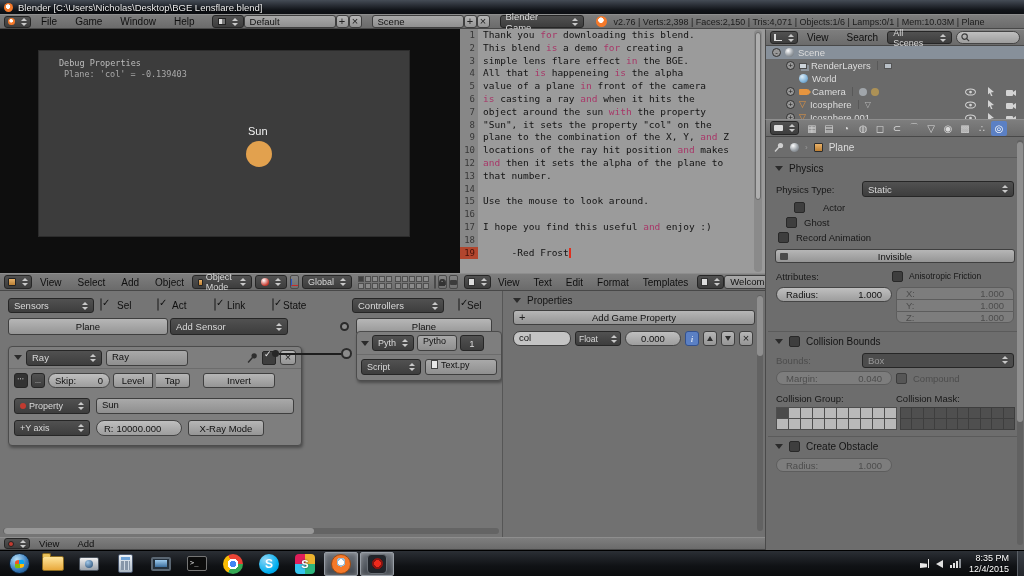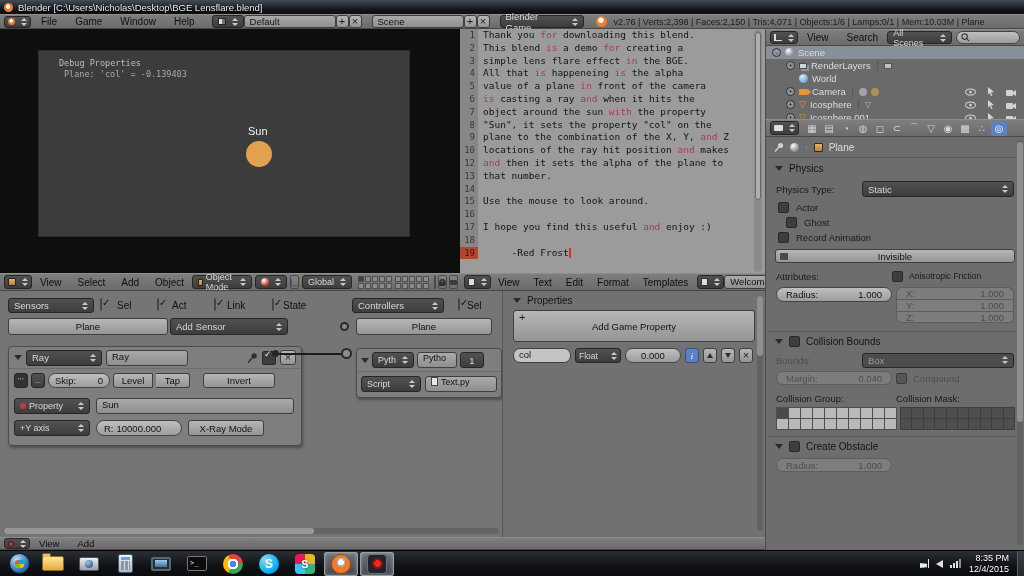--- a/index.html
+++ b/index.html
@@ -455,21 +455,21 @@
     <div class="row" style="height:22px;padding:0 10px">
       <span class="lbl">Physics Type:</span>
       <span class="bd" style="width:152px;height:16px;margin-left:auto">
           <span>Static</span>
           <span class="ud">
             <i></i>
             <b></b>
           </span>
         </span>
     </div>
-    <div class="row" style="height:15px;padding-left:12px;gap:7px">
+    <div class="row" style="height:15px;padding-left:28px;gap:18px">
         <span class="chkd"></span>
         <span class="lbl">Actor</span>
       </div>
     <div class="row" style="height:15px;padding-left:20px;gap:7px">
         <span class="chkd"></span>
         <span class="lbl">Ghost</span>
       </div>
     <div class="row" style="height:15px;padding-left:12px;gap:7px">
         <span class="chkd"></span>
         <span class="lbl">Record Animation</span>
@@ -713,21 +713,21 @@
       </div>
     <span class="abs chkl" style="left:450px;top:8px"></span>
     <span class="abs menu" style="left:467px;top:9px">Sel</span>
     <span class="abs chkl" style="left:494px;top:8px"></span>
     <span class="abs ring" style="left:340px;top:31px;width:9px;height:9px"></span>
     <div class="abs bl" style="left:356px;top:27px;width:136px;height:17px">
         <span>Plane</span>
       </div>
 
     
-    <div class="abs node" style="left:356px;top:57px;width:146px;height:50px">
+    <div class="abs node" style="left:356px;top:40px;width:146px;height:50px">
       <div class="row" style="height:23px;padding:0 4px;gap:3px;border-bottom:1px solid #6c6c6c">
         <span class="tri"></span>
         <span class="bd" style="width:42px;height:16px">
             <span style="font-size:9px">Pyth</span>
             <span class="ud">
               <i></i>
               <b></b>
             </span>
           </span>
         <span class="fl" style="width:40px;height:16px">
@@ -751,21 +751,21 @@
           </span>
       </div>
     </div>
 
     
     <div class="abs" style="left:502px;top:0;width:263px;height:246px;border-left:1px solid #565656;background:#717171">
       <div class="row" style="height:18px;padding-left:10px;gap:6px">
         <span class="tri"></span>
         <span style="font-size:10px;color:#141414">Properties</span>
       </div>
-      <div class="bl" style="margin:1px 10px 0;height:32px;position:relative">
+      <div class="bl" style="margin:1px 10px 0;height:15px;position:relative">
         <span class="plus" style="position:absolute;left:5px;top:1px"></span>
         <span>Add Game Property</span>
       </div>
       <div class="row" style="margin:6px 10px 0;gap:4px">
         <span class="fl" style="width:58px;height:15px;background:#c4c4c4;border-radius:7px">
             <span>col</span>
           </span>
         <span class="bd" style="width:46px;height:15px;padding:0 3px">
             <span style="font-size:8.5px">Float</span>
             <span class="ud">

